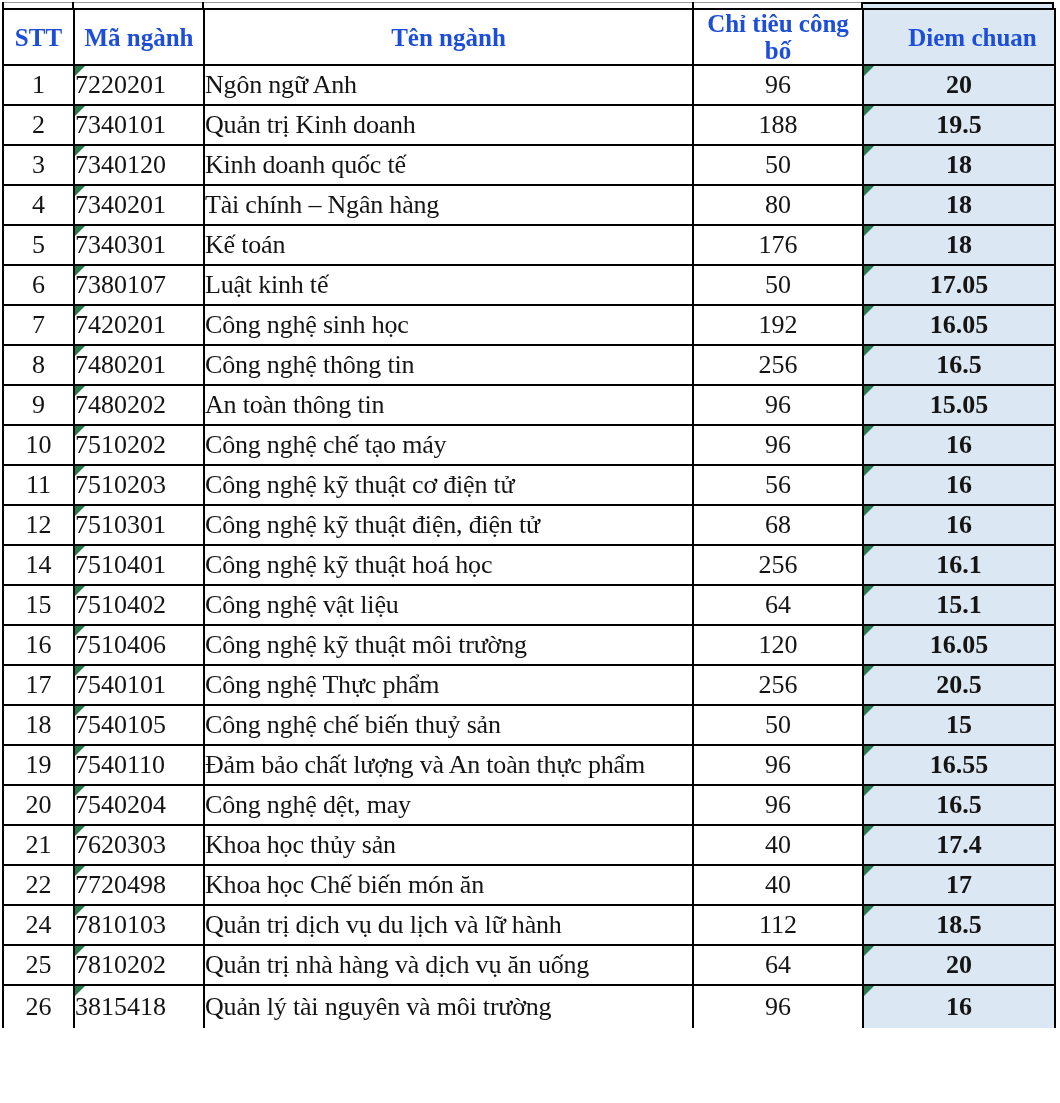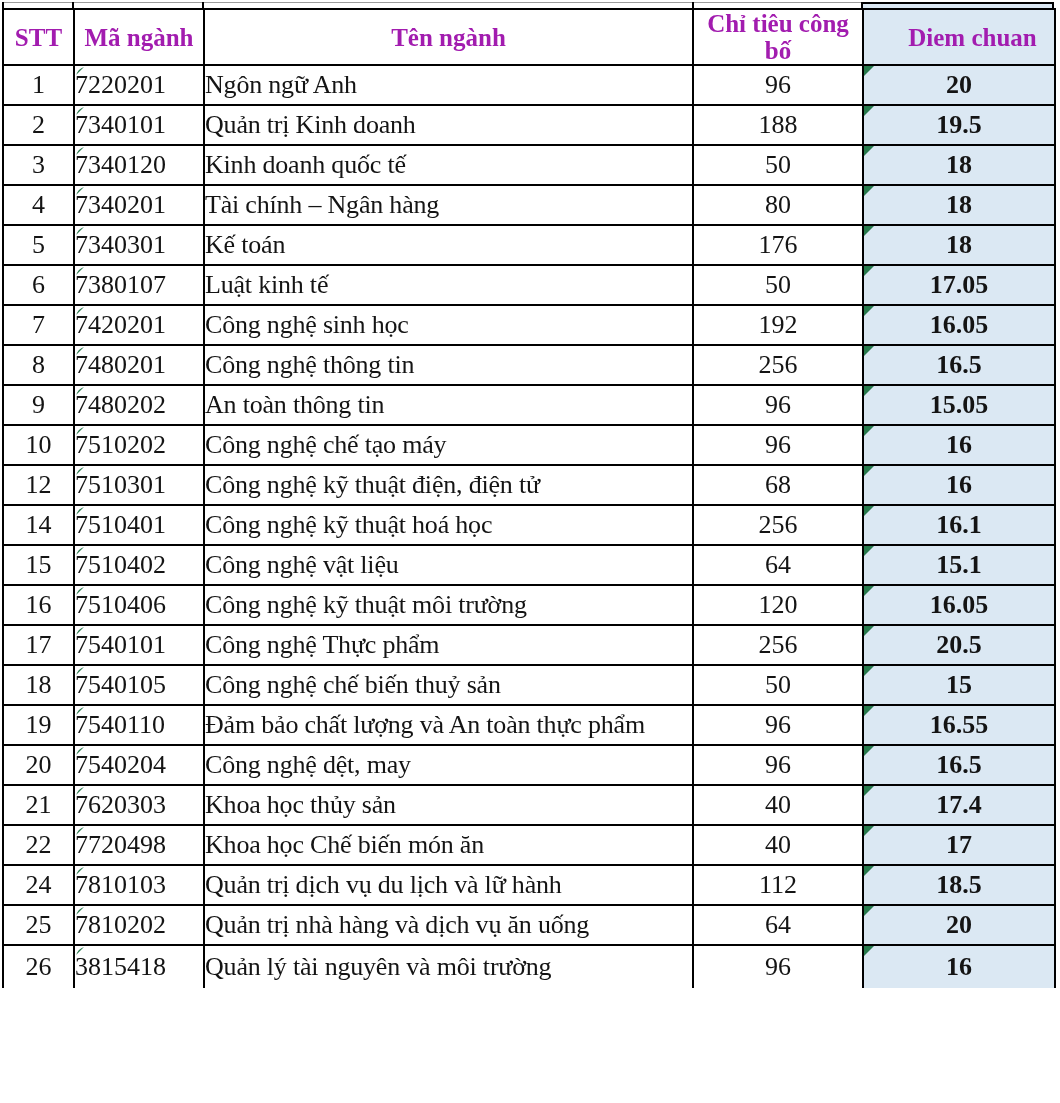--- a/index.html
+++ b/index.html
@@ -43,30 +43,29 @@
   }
   thead tr{height:52px;}
   tbody tr{height:40px;}
   tbody tr:last-child{height:43px;}
   tbody tr:last-child th, tbody tr:last-child td{border-bottom:none;}
   th.hd{
     font-weight:bold;
     font-size:25px;
     text-align:center;
     background:#ffffff;
-    color:#a21caf;
+    color:#1d4ed8;
   }
   th.hd.diem{background:#dbe8f3;padding-left:27px;}
   td{font-size:26px;}
   td.stt{text-align:center;}
   td.ma{
     text-align:left;
     padding-left:7px;
     position:relative;
-    border-radius:12px;
   }
   td.ten{
     text-align:left;
     padding-left:7px;
     white-space:nowrap;
     letter-spacing:-0.2px;
     margin-left:26px;
   }
   td.chitieu{text-align:center;margin-top:25px;}
   td.diem{
@@ -246,20 +245,33 @@
             <span>7510202</span>
           </td>
           <td class="ten">Công nghệ chế tạo máy</td>
           <td class="chitieu">96</td>
           <td class="diem">
             <span class="tri"></span>
             <span>16</span>
           </td>
         </tr>
 
+        <tr>
+          <td class="stt">11</td>
+          <td class="ma">
+            <span class="tri"></span>
+            <span>7510203</span>
+          </td>
+          <td class="ten">Công nghệ kỹ thuật cơ điện tử</td>
+          <td class="chitieu">56</td>
+          <td class="diem">
+            <span class="tri"></span>
+            <span>16</span>
+          </td>
+        </tr>
 
         <tr>
           <td class="stt">12</td>
           <td class="ma">
             <span class="tri"></span>
             <span>7510301</span>
           </td>
           <td class="ten">Công nghệ kỹ thuật điện, điện tử</td>
           <td class="chitieu">68</td>
           <td class="diem">

